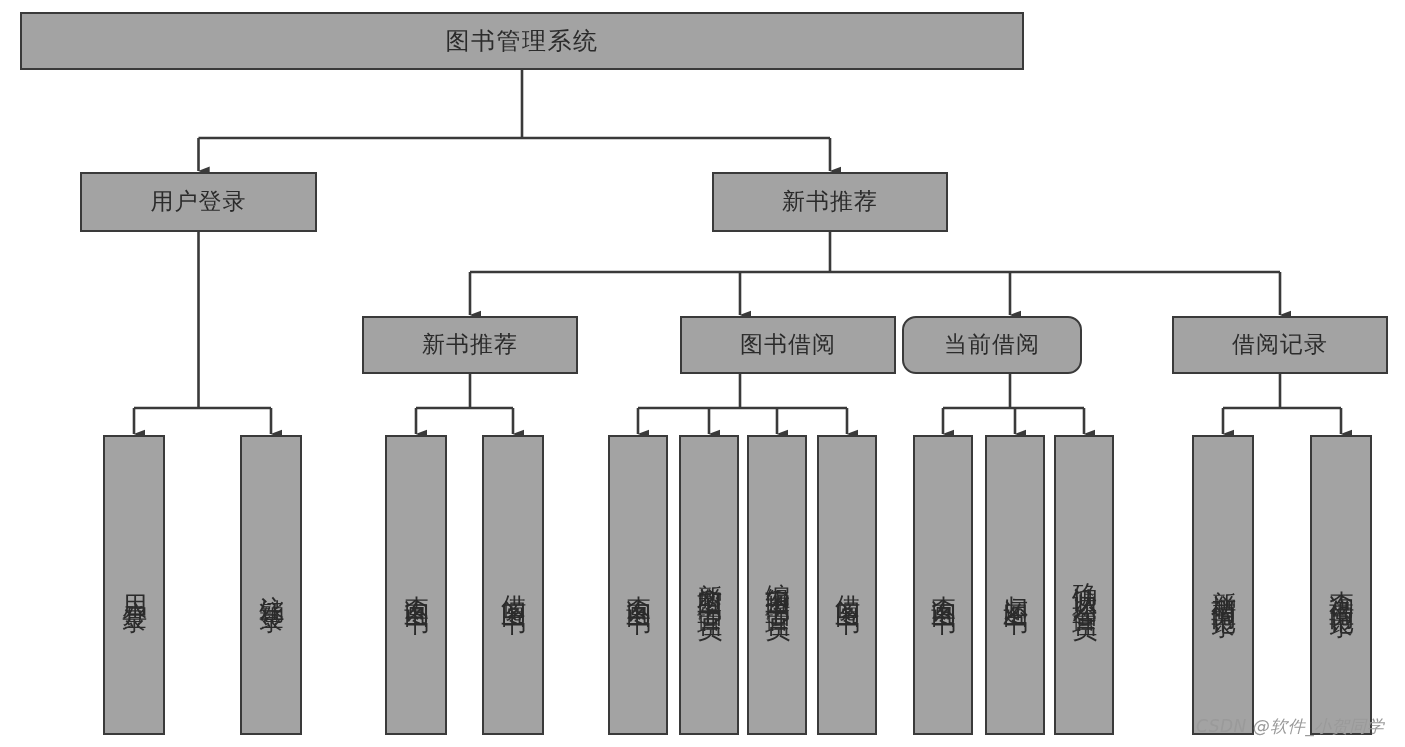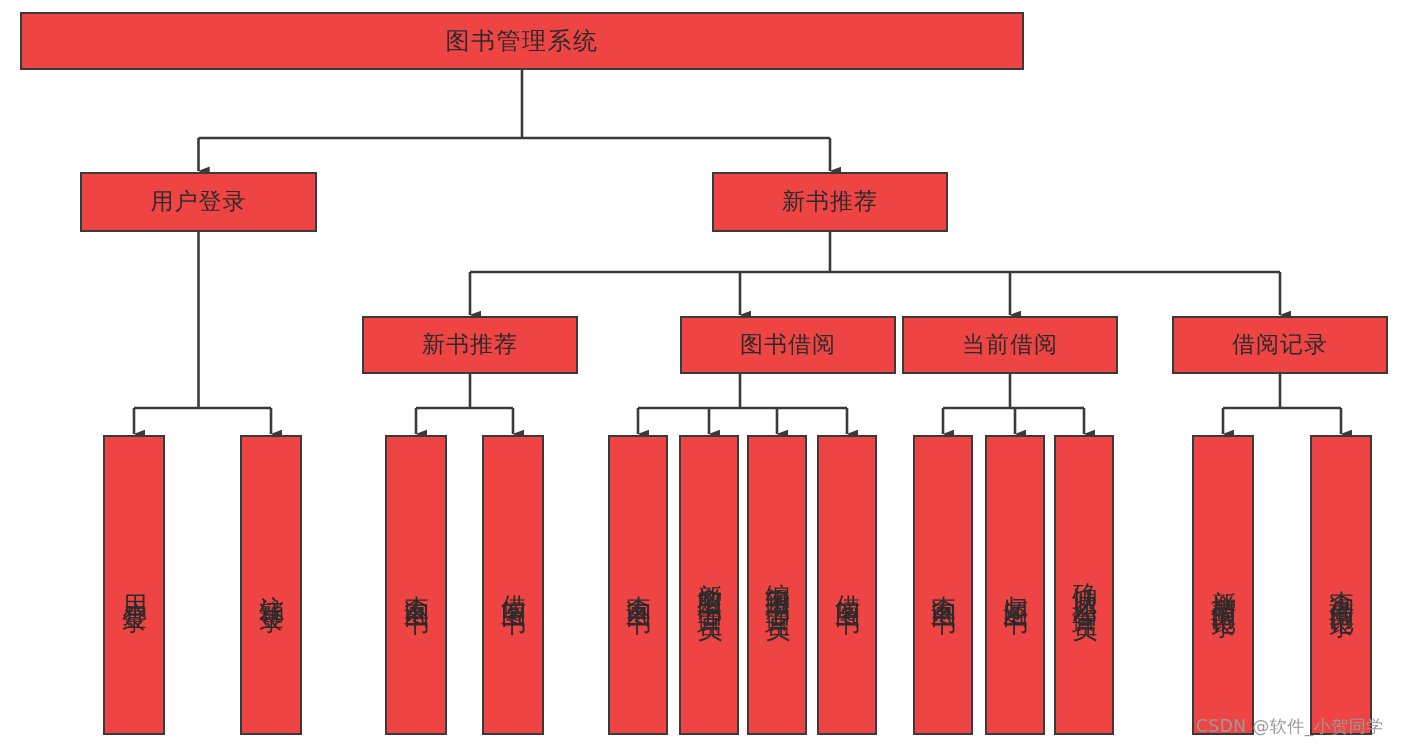--- a/index.html
+++ b/index.html
@@ -21,21 +21,21 @@
     position: absolute;
     left: 0;
     top: 0;
     width: 1405px;
     height: 747px;
     pointer-events: none;
   }
   .node {
     position: absolute;
     box-sizing: border-box;
-    background: #ef4444;
+    background: #a3a3a3;
     border: 2.5px solid #3a3a3a;
     display: flex;
     align-items: center;
     justify-content: center;
     color: #2b2b2b;
     z-index: 2;
   }
   .node .lbl {
     display: block;
     text-align: center;
@@ -129,21 +129,21 @@
       </div>
       <div class="node horiz" style="left: 712px; top: 172px; width: 236px; height: 60px;">
         <span class="lbl">新书推荐</span>
       </div>
       <div class="node horiz" style="left: 362px; top: 316px; width: 216px; height: 58px; align-items: center;">
         <span class="lbl">新书推荐</span>
       </div>
       <div class="node horiz" style="left: 632px; top: 316px; width: 216px; height: 58px; margin-left: 48px;">
         <span class="lbl">图书借阅</span>
       </div>
-      <div class="node horiz" style="left: 902px; top: 316px; width: 216px; height: 58px;">
+      <div class="node horiz" style="left: 902px; top: 316px; width: 180px; height: 58px; border-radius: 14px;">
         <span class="lbl">当前借阅</span>
       </div>
       <div class="node horiz" style="left: 1172px; top: 316px; width: 216px; height: 58px;">
         <span class="lbl">借阅记录</span>
       </div>
       <div class="node vert" style="left: 103px; top: 435px; width: 62px; height: 300px;">
         <span class="lbl">用户登录</span>
       </div>
       <div class="node vert" style="left: 240px; top: 435px; width: 62px; height: 300px;">
         <span class="lbl">注销登录</span>
@@ -176,15 +176,15 @@
         <span class="lbl">确认归还（管理员）</span>
       </div>
       <div class="node vert" style="left: 1192px; top: 435px; width: 62px; height: 300px;">
         <span class="lbl">新增借阅记录</span>
       </div>
       <div class="node vert" style="left: 1310px; top: 435px; width: 62px; height: 300px;">
         <span class="lbl">查询借阅记录</span>
       </div>
     </div>
 
-  <div class="watermark" style="left: 1196px; top: 715px;">CSDN @软件_小贺同学</div>
+  <div class="watermark" style="left: 1196px; top: 715px; font-style: italic;">CSDN @软件_小贺同学</div>
 
 </div>
 
 </body></html>

